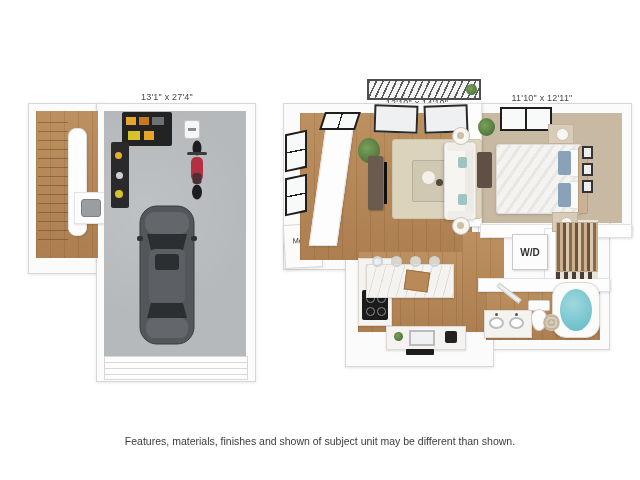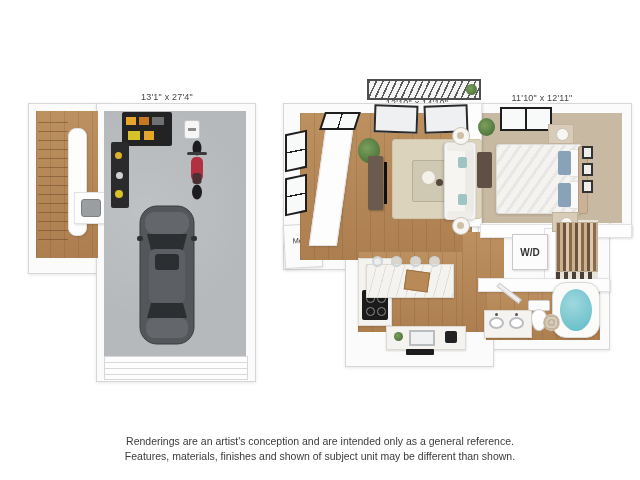--- a/index.html
+++ b/index.html
@@ -223,17 +223,16 @@
     <div class="abs" style="left:429px;top:256px;width:11px;height:11px;border-radius:50%;border:2px solid #cfd4d6;background:rgba(232,236,238,.75);box-sizing:border-box;"></div>
     <div class="counter" style="left:386px;top:326px;width:78px;height:22px;">
       <div class="abs" style="left:22px;top:3px;width:26px;height:16px;background:#eff1f2;border:2px solid #b9bdbf;box-sizing:border-box;"></div>
       <div class="greenery" style="left:7px;top:5px;width:9px;height:9px;"></div>
       <div class="abs" style="left:58px;top:4px;width:12px;height:12px;background:#222;border-radius:2px;"></div>
     </div>
     <div class="abs" style="left:406px;top:349px;width:28px;height:6px;background:#1d1d1d;border-radius:1px;"></div>
   </div>
 
   <div class="disclaimer" style="top:434px;">
-    <div>Renderings are an artist's conception and are intended only as a general reference.</div>
     <div>Features, materials, finishes and shown of subject unit may be different than shown.</div>
   </div>
 
 </div>
 
 </body></html>

